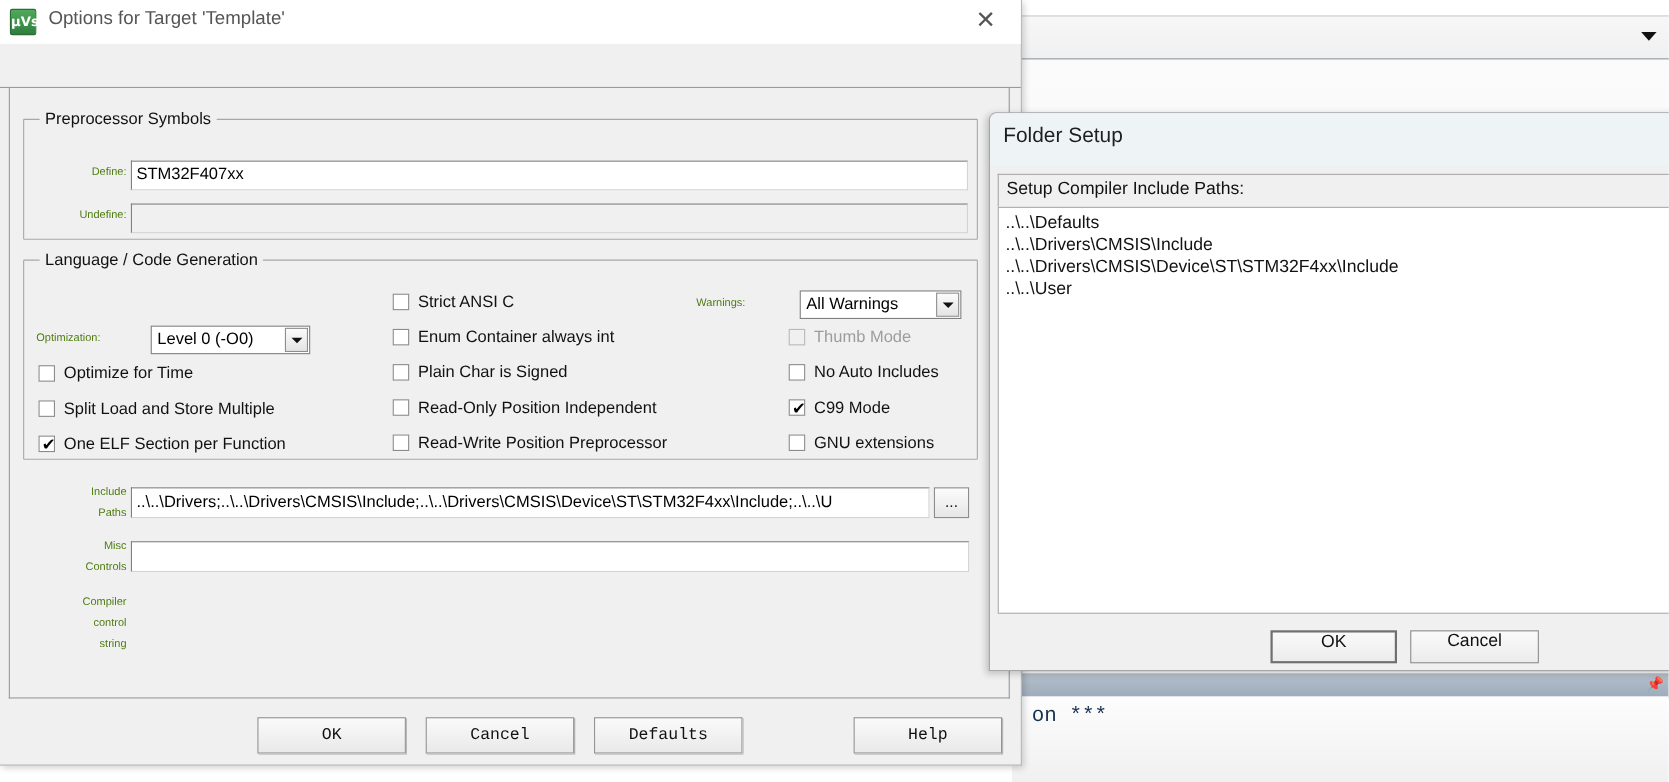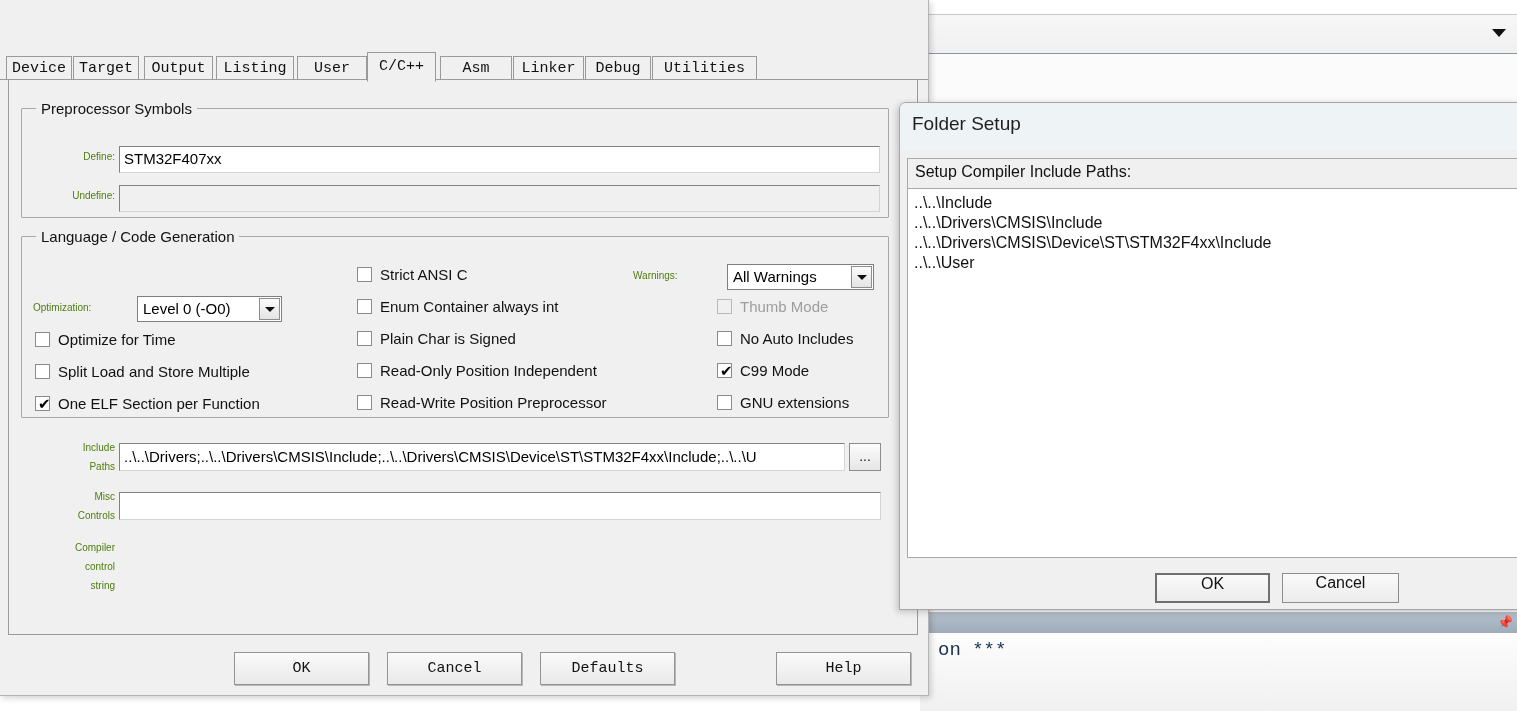--- a/index.html
+++ b/index.html
@@ -416,33 +416,28 @@
   <div class="bg-build-header">
     <span class="bg-pin-icon">📌</span>
   </div>
   <div class="bg-build-body">
     <span class="bg-build-line">on ***</span>
   </div>
   <div class="bg-bottom-text">.2.17.0: Required C 99, but current is C 90</div>
 
   <div class="options-dialog">
 
-
-    <div class="tabstrip" id="tabstrip">
-        <div class="tab" style="left: 6px; width: 66px;">Device</div>
-        <div class="tab" style="left: 73px; width: 66px;">Target</div>
-        <div class="tab" style="left: 144px; width: 69px;">Output</div>
-        <div class="tab" style="left: 216px; width: 78px;">Listing</div>
-        <div class="tab" style="left: 297px; width: 70px;">User</div>
-        <div class="tab active" style="left: 367px; width: 69px;">C/C++</div>
-        <div class="tab" style="left: 440px; width: 72px;">Asm</div>
-        <div class="tab" style="left: 513px; width: 71px;">Linker</div>
-        <div class="tab" style="left: 585px; width: 66px;">Debug</div>
-        <div class="tab" style="left: 652px; width: 105px;">Utilities</div>
-      </div>
+    <div class="opt-titlebar">
+      <div class="opt-icon">
+        <span class="opt-icon-txt">µVs</span>
+      </div>
+      <div class="opt-title">Options for Target 'Template'</div>
+      <div class="opt-close">✕</div>
+    </div>
+
     <div class="tabstrip-underline"></div>
 
     <div class="panel-body">
 
       <div class="groupbox" style="left:12px; top:28px; width:866px; height:108px;">
         <span class="group-legend">Preprocessor Symbols</span>
       </div>
       <div class="fld-label" style="left:30px; top:71px; width:76px;">Define:</div>
       <div class="textbox" style="left:110px; top:66px; width:761px; height:27px;">STM32F407xx</div>
       <div class="fld-label" style="left:22px; top:110px; width:84px;">Undefine:</div>
@@ -545,21 +540,21 @@
         <div class="dlg-btn" style="left: 776px; top: 652px; width: 135px; height: 33px; line-height: 31px; position: absolute;">Help</div>
       </div>
   </div>
 
   <div class="folder-dialog">
     <div class="fs-titlebar">
       <span class="fs-title">Folder Setup</span>
     </div>
     <div class="fs-label">Setup Compiler Include Paths:</div>
     <div class="fs-list" id="fs-list">
-        <div class="fs-list-item">..\..\Include</div>
+        <div class="fs-list-item">..\..\Defaults</div>
         <div class="fs-list-item">..\..\Drivers\CMSIS\Include</div>
         <div class="fs-list-item">..\..\Drivers\CMSIS\Device\ST\STM32F4xx\Include</div>
         <div class="fs-list-item">..\..\User</div>
       </div>
     <div class="fs-btn focused" style="left:255px; top:470px; width:115px; height:30px;">OK</div>
     <div class="fs-btn" style="left:382px; top:470px; width:117px; height:30px;">Cancel</div>
   </div>
 
 </div>
 

